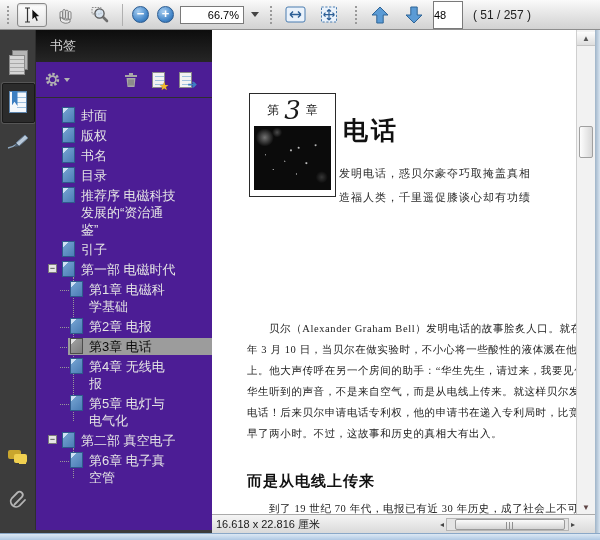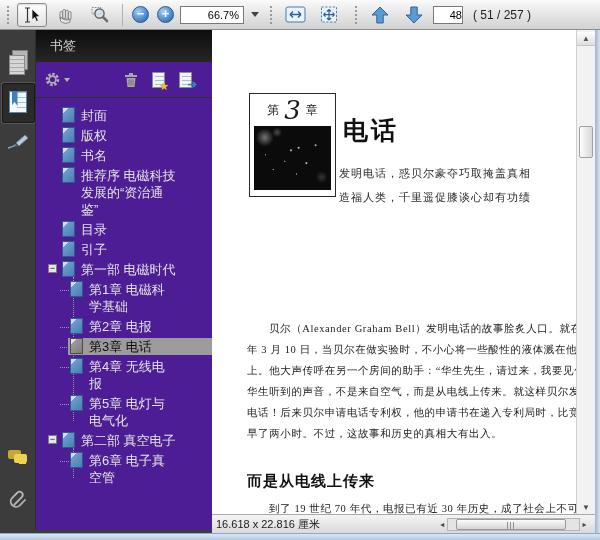--- a/index.html
+++ b/index.html
@@ -17,22 +17,22 @@
   .tbtn.pressed { background:linear-gradient(#ffffff,#e2e2e2); border-color:#8a8a8a;
     box-shadow:inset 0 1px 2px rgba(0,0,0,.15); }
   .sepline { width:1px; height:22px; background:#b0b0b0; margin:0 3px; }
   .circlebtn { width:17px; height:17px; border-radius:50%; border:1px solid #2a5a8f;
     background:radial-gradient(circle at 35% 30%, #a6cdf0, #4285c8 65%, #2d5f96);
     color:#fff; font-size:13px; font-weight:bold; line-height:14px; text-align:center; margin:0 2px; }
   #zoom-field { width:64px; height:18px; border:1px solid #7a7a7a; background:#fff;
     font-size:11px; text-align:right; padding-right:4px; font-family:"Liberation Sans",sans-serif; }
   .dd-caret { width:0; height:0; border-left:4px solid transparent; border-right:4px solid transparent;
     border-top:5px solid #444; margin-left:3px; }
-  #page-field { width:30px; height:18px; border:1px solid #7a7a7a; background:#fff;
-    font-size:11px; text-align:right; font-family:"Liberation Sans",sans-serif; }
+  #page-field { width:30px; height:28px; border:1px solid #7a7a7a; background:#fff;
+    font-size:11px; text-align:left; font-family:"Liberation Sans",sans-serif; }
   #page-count { font-size:12px; color:#222; margin-left:6px; white-space:nowrap; }
 
   
   #sidebar { position:absolute; left:0; top:30px; width:35px; height:503px; background:#3c3c3c; }
   .side-slot { width:35px; height:40px; display:flex; align-items:center; justify-content:center; position:relative; }
   .side-slot.active { }
   .side-slot.active::before { content:''; position:absolute; left:2px; top:1px; width:31px; height:38px;
     background:#2b2b2b; border:1px solid #191919; box-shadow:0 0 0 1px #565656; border-radius:2px; }
   .pages-ic { position:relative; width:17px; height:21px; }
   .pages-ic::before { content:''; position:absolute; left:3px; top:-2px; width:14px; height:18px;
@@ -139,21 +139,21 @@
   #vscroll { position:absolute; right:0; top:0; width:19px; bottom:19px; background:#f2f2f2; border-left:1px solid #cfcfcf; }
   #vs-up { position:absolute; top:2px; left:0; width:18px; height:14px; text-align:center; font-size:8px; color:#555;
     background:linear-gradient(#fdfdfd,#dedede); border-bottom:1px solid #c4c4c4; line-height:14px; }
   #vs-thumb { position:absolute; top:96px; left:2px; width:14px; height:32px;
     background:linear-gradient(90deg,#fdfdfd,#d8d8d8); border:1px solid #a0a0a0; border-radius:2px; }
   #vs-dn { position:absolute; bottom:2px; left:0; width:18px; text-align:center; font-size:8px; color:#5e4444; }
 
   
   #statusbar { position:absolute; left:0; right:0; bottom:0; height:19px;
     background:linear-gradient(#f5f5f5,#dadada); border-top:1px solid #aaa;
-    display:flex; align-items:center; font-size:11px; color:#1a1a1a; padding:0 6px 0 4px; }
+    display:flex; align-items:center; font-size:11px; color:#1a1a1a; padding:0 18px 0 4px; }
   #size-label { white-space:nowrap; }
   #hs-left { margin-left:118px; width:14px; text-align:center; font-size:8px; color:#444; }
   #hs-track { width:212px; height:13px; background:#e4e4e4; border:1px solid #b5b5b5; position:relative; }
   #hs-thumb { position:absolute; left:8px; top:0; width:110px; height:11px;
     background:linear-gradient(#fbfbfb,#d5d5d5); border:1px solid #9a9a9a; border-radius:2px; }
   #hs-thumb::after { content:''; position:absolute; left:50%; top:2px; margin-left:-4px; width:8px; height:7px;
     background-image:linear-gradient(90deg,#8f8f8f 1px,transparent 1px); background-size:3px 100%; }
   #hs-right { width:14px; text-align:center; font-size:8px; color:#444; }
 
   
@@ -293,26 +293,26 @@
       <span class="bm-label">版权</span>
       </div>
     <div class="bm-row">
       <span class="exp-sp"></span>
         <span class="bm-icon"></span>
       <span class="bm-label">书名</span>
       </div>
     <div class="bm-row">
       <span class="exp-sp"></span>
         <span class="bm-icon"></span>
+      <span class="bm-label">目录</span>
+      </div>
+    <div class="bm-row">
+      <span class="exp-sp"></span>
+        <span class="bm-icon"></span>
       <span class="bm-label">推荐序 电磁科技发展的“资治通鉴”</span>
-      </div>
-    <div class="bm-row">
-      <span class="exp-sp"></span>
-        <span class="bm-icon"></span>
-      <span class="bm-label">目录</span>
       </div>
     <div class="bm-row">
       <span class="exp-sp"></span>
         <span class="bm-icon"></span>
       <span class="bm-label">引子</span>
       </div>
 
     <div class="bm-row">
       <span class="exp">−</span>
       <span class="bm-icon"></span>

